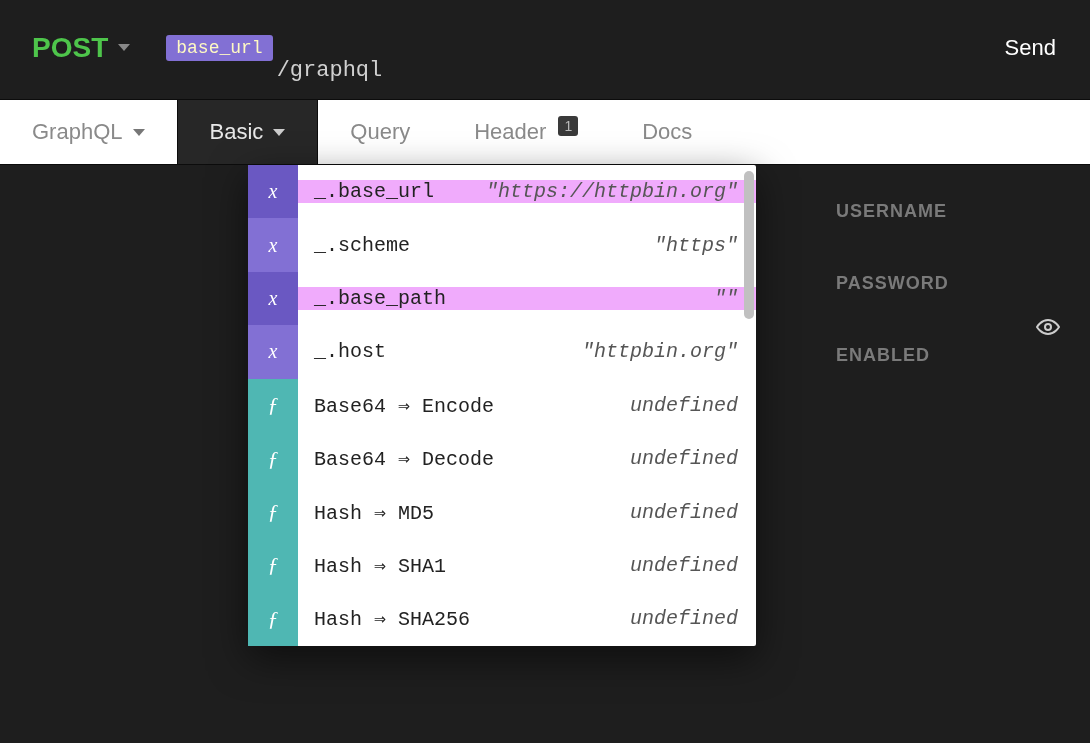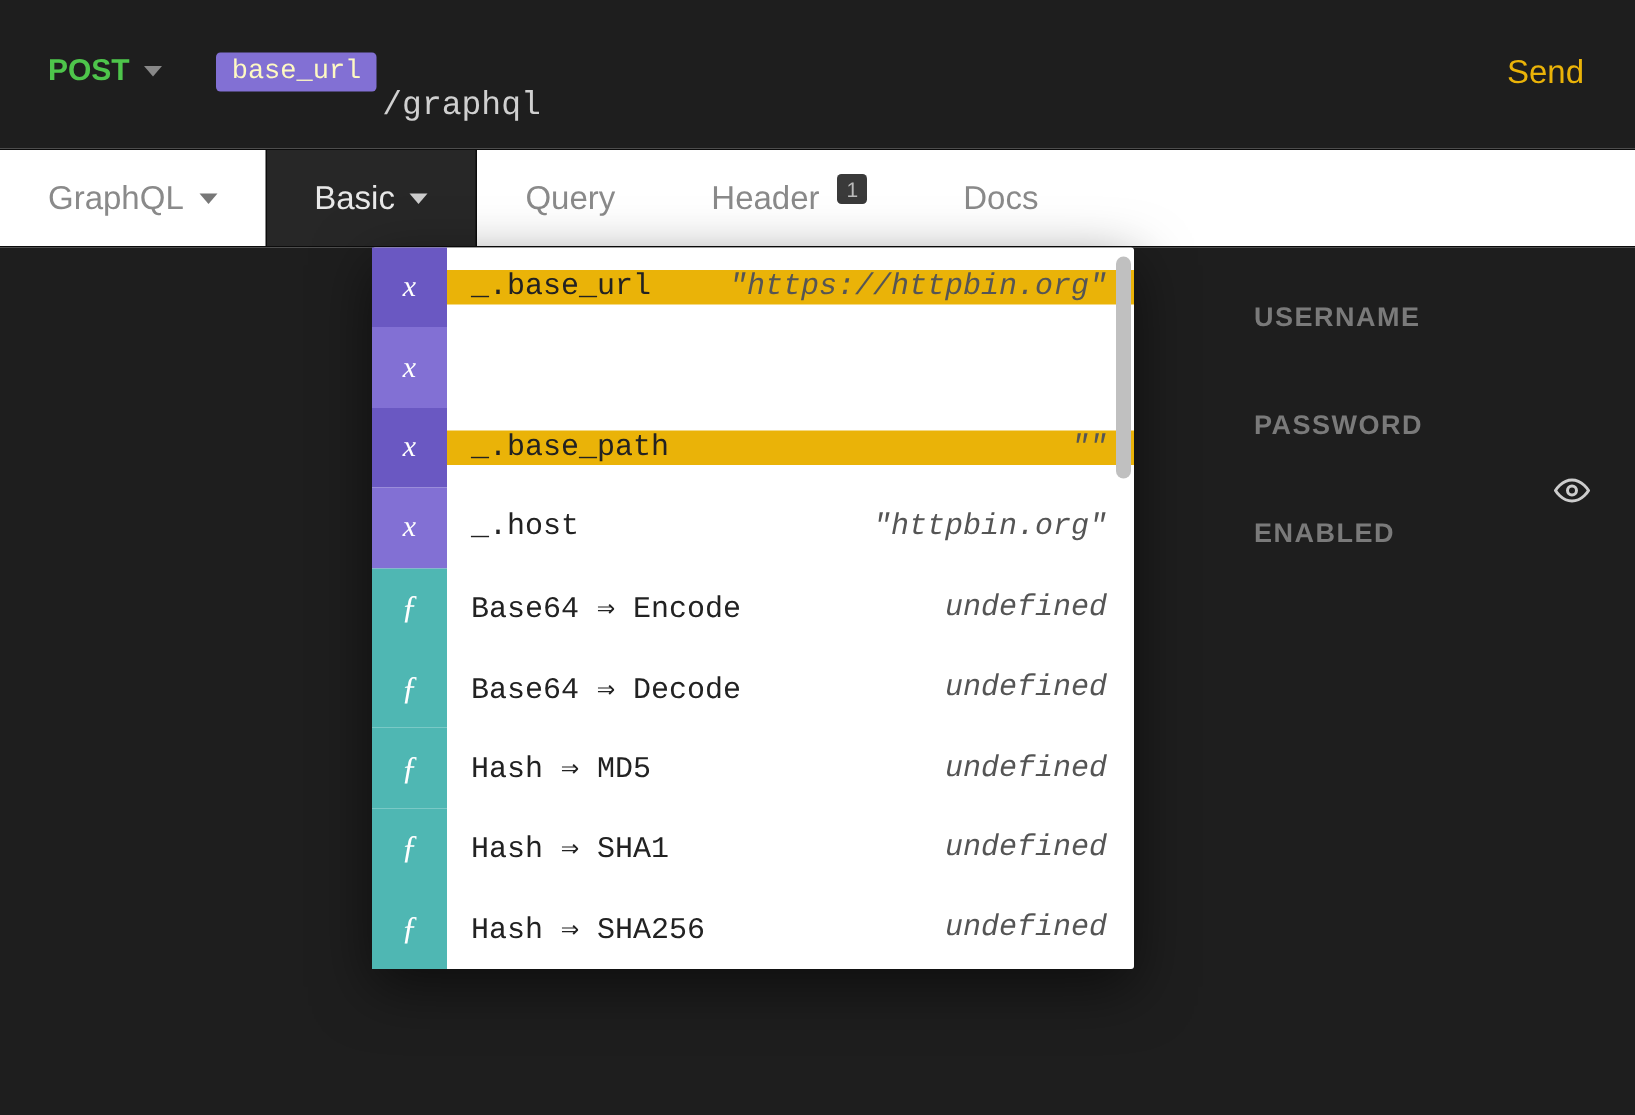--- a/index.html
+++ b/index.html
@@ -1,24 +1,24 @@
 <!DOCTYPE html>
 <html><head>
 <meta charset="utf-8">
 <style>
   * { box-sizing: border-box; margin: 0; padding: 0; }
   html, body { width: 1090px; height: 743px; background: #1e1e1e; font-family: -apple-system, BlinkMacSystemFont, "Segoe UI", Helvetica, Arial, sans-serif; color: #aaa; overflow: hidden; }
   
   .topbar { display: flex; align-items: center; padding: 12px 24px 16px 24px; }
-  .method-pill { display: flex; align-items: center; gap: 10px; color: #4ec54b; font-weight: 600; font-size: 20px; cursor: pointer; padding: 6px 8px; }
+  .method-pill { display: flex; align-items: center; gap: 10px; color: #4ec54b; font-weight: 600; font-size: 28px; cursor: pointer; padding: 6px 8px; }
   .chev { width: 0; height: 0; border-left: 6px solid transparent; border-right: 6px solid transparent; border-top: 7px solid #888; }
   .url-wrap { display: flex; align-items: center; margin-left: 28px; font-size: 22px; }
   .tag-chip { background: #8270d4; color: #fef9c3; font-family: "SFMono-Regular", Consolas, "Liberation Mono", Menlo, monospace; font-size: 18px; padding: 3px 10px; border-radius: 3px; }
   .path-text { color: #d0d0d0; font-family: "SFMono-Regular", Consolas, "Liberation Mono", Menlo, monospace; font-size: 22px; margin-left: 4px; margin-top: 46px; }
-  .send-btn { margin-left: auto; color: #eab308; font-size: 22px; cursor: pointer; padding: 6px 10px; }
+  .send-btn { margin-left: auto; color: #ffffff; font-size: 22px; cursor: pointer; padding: 6px 10px; }
 
   .tabbar { display: flex; align-items: stretch; border-top: 1px solid #0c0c0c; border-bottom: 1px solid #0c0c0c; height: 66px; background: #ffffff; }
   .tab { display: flex; align-items: center; gap: 10px; padding: 0 32px; color: #8a8a8a; font-size: 22px; cursor: pointer; border-right: 1px solid #0c0c0c; }
   .tab.active { background: #272727; color: #e8e8e8; }
   .tab .chev { border-top-color: #777; }
   .tab.active .chev { border-top-color: #ccc; }
   .tab.noborder { border-right: none; }
   .badge { background: #3a3a3a; color: #bbb; font-size: 14px; padding: 2px 6px; border-radius: 3px; margin-left: 2px; position: relative; top: -6px; }
 
   .form-area { padding: 36px 24px; position: relative; }
@@ -28,21 +28,21 @@
   .field-slot { flex: 1; height: 40px; border-bottom: 1px solid #3a3a3a; margin-right: 10px; }
   .eye { color: #ccc; font-size: 22px; cursor: pointer; padding: 0 6px; }
 
   .autocomplete { position: absolute; left: 248px; top: 0px; width: 508px; background: #fff; box-shadow: 0 12px 38px rgba(0,0,0,0.55); display: flex; flex-direction: column; border-radius: 2px; }
   .ac-row { display: flex; align-items: center; height: 53.4px; cursor: pointer; }
   .ac-icon { width: 50px; height: 100%; display: flex; align-items: center; justify-content: center; color: #fff; font-family: Georgia, serif; font-style: italic; font-size: 20px; font-weight: 500; }
   .ic-var { background: #8270d4; }
   .ic-var.sel { background: #6a58c2; }
   .ic-fn  { background: #4fb7b3; font-size: 22px; font-style: italic; }
   .ac-body { flex: 1; display: flex; align-items: center; justify-content: space-between; padding: 0 18px 0 16px; font-family: "SFMono-Regular", Consolas, "Liberation Mono", Menlo, monospace; font-size: 20px; color: #333; }
-  .ac-row.sel .ac-body { background: #eab308; }
+  .ac-row.sel .ac-body { background: #f0abfc; }
   .ac-row:not(.sel) .ac-body { background: #fff; }
   .ac-name { color: #222; }
   .ac-value { color: #555; font-style: italic; }
   .scrollbar { position: absolute; right: 2px; top: 6px; width: 10px; height: 148px; background: #c0c0c0; border-radius: 5px; }
 </style>
 </head>
 <body>
 
 <div class="topbar">
   <div class="method-pill">
@@ -104,20 +104,24 @@
     <div class="scrollbar"></div>
   <div class="ac-row sel">
         <div class="ac-icon ic-var sel">x</div>
         <div class="ac-body">
           <span class="ac-name">_.base_url</span>
           <span class="ac-value">"https://httpbin.org"</span>
         </div>
       </div>
       <div class="ac-row">
         <div class="ac-icon ic-var">x</div>
+        <div class="ac-body">
+          <span class="ac-name">_.scheme</span>
+          <span class="ac-value">"https"</span>
+        </div>
       </div>
       <div class="ac-row sel">
         <div class="ac-icon ic-var sel">x</div>
         <div class="ac-body">
           <span class="ac-name">_.base_path</span>
           <span class="ac-value">""</span>
         </div>
       </div>
       <div class="ac-row">
         <div class="ac-icon ic-var">x</div>

